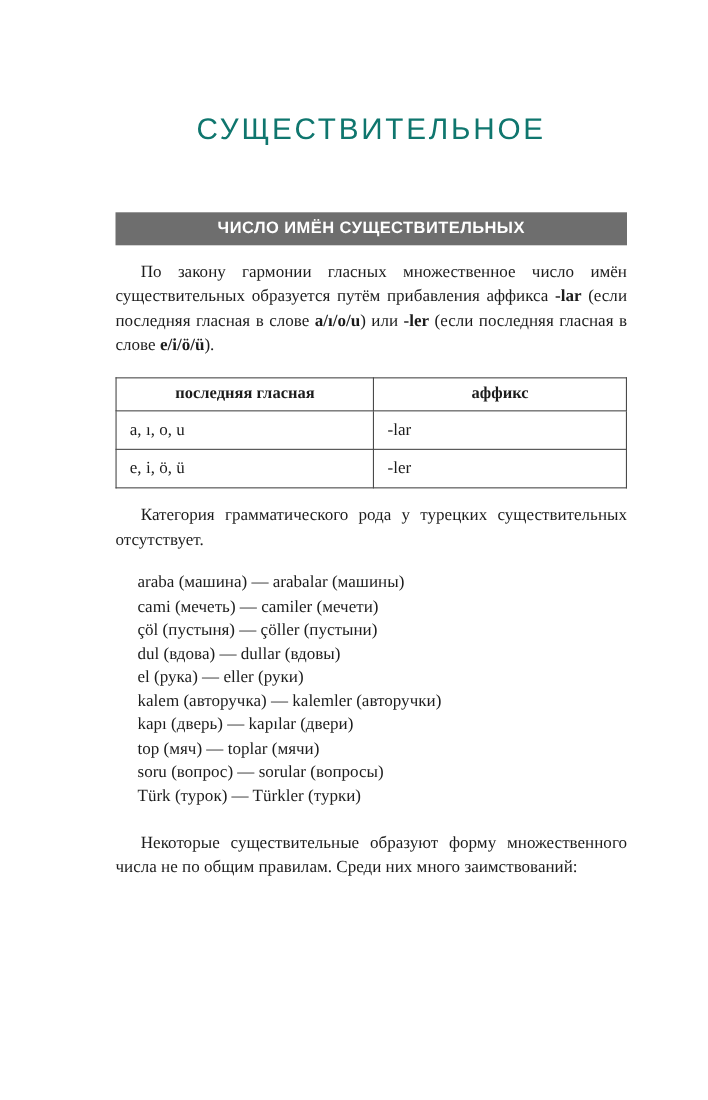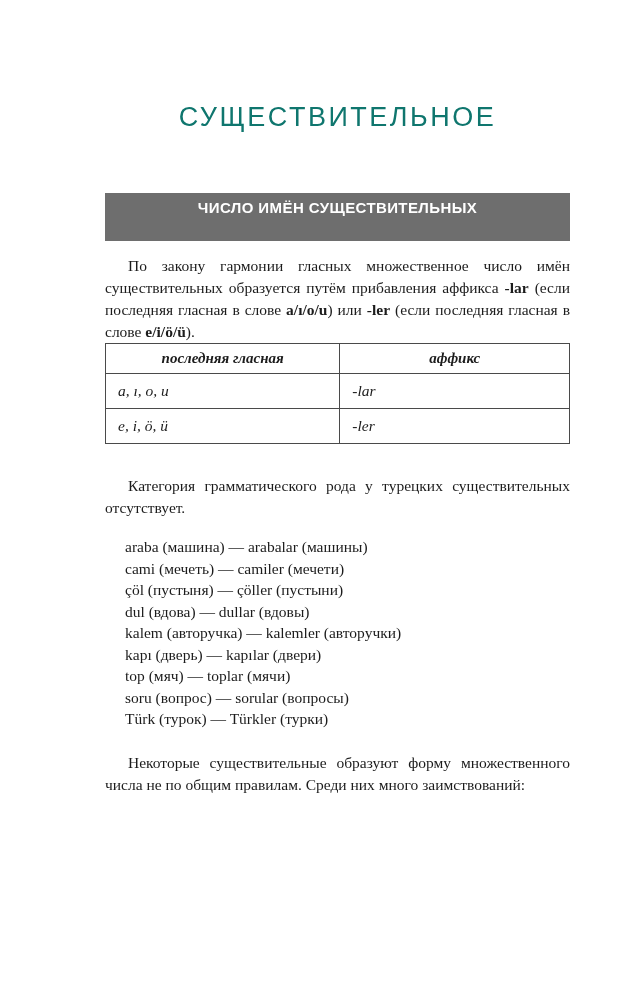--- a/index.html
+++ b/index.html
@@ -21,59 +21,59 @@
     margin: 102px 0 0 0;
     text-align: center;
     font-family: "Liberation Sans", sans-serif;
     font-weight: normal;
     font-size: 27px;
     letter-spacing: 2.5px;
     color: #0f766e;
   }
   .section-header {
     margin-top: 60px;
-    height: 48px;
+    height: 30px;
     line-height: 30px;
     text-align: center;
     background: #6e6e6e;
     color: #ffffff;
     font-family: "Liberation Sans", sans-serif;
     font-weight: bold;
     font-size: 15px;
     letter-spacing: 0.4px;
   }
   .para {
     margin: 0;
     font-size: 15.5px;
     line-height: 22px;
     text-align: justify;
   }
   .indent { text-indent: 23px; }
   .intro { margin-top: 14px; }
   .vowel-table {
     border-collapse: collapse;
     width: 100%;
+    margin-top: 18px;
     font-size: 15.5px;
-    font-style: italic;
   }
   .vowel-table th, .vowel-table td {
     border: 1px solid #4a4a4a;
   }
   .vowel-table th {
     font-weight: bold;
     font-size: 15px;
     padding: 6px 8px;
     text-align: center;
   }
   .vowel-table td {
     padding: 8px 12px;
     text-align: left;
   }
   .col-vowels { width: 50.5%; }
-  .gender-note { margin-top: 31px; }
+  .gender-note { margin-top: 14px; }
   .examples {
     margin-top: 17px;
     margin-left: 20px;
     font-size: 15.5px;
     line-height: 21.5px;
   }
   .exceptions-note { margin-top: 22px; }
   .exceptions {
     margin-left: 20px;
     font-size: 15.5px;
@@ -112,20 +112,21 @@
     </tbody>
   </table>
 
   <p class="para indent gender-note">Категория грамматического рода у турецких существительных отсутствует.</p>
 
   <div class="examples">
     <div class="example-line">araba (машина) — arabalar (машины)</div>
     <div class="example-line">cami (мечеть) — camiler (мечети)</div>
     <div class="example-line">çöl (пустыня) — çöller (пустыни)</div>
     <div class="example-line">dul (вдова) — dullar (вдовы)</div>
+    <div class="example-line">el (рука) — eller (руки)</div>
     <div class="example-line">kalem (авторучка) — kalemler (авторучки)</div>
     <div class="example-line">kapı (дверь) — kapılar (двери)</div>
     <div class="example-line">top (мяч) — toplar (мячи)</div>
     <div class="example-line">soru (вопрос) — sorular (вопросы)</div>
     <div class="example-line">Türk (турок) — Türkler (турки)</div>
   </div>
 
   <p class="para indent exceptions-note">Некоторые существительные образуют форму множественного числа не по общим правилам. Среди них много заимствований:</p>
 
 

